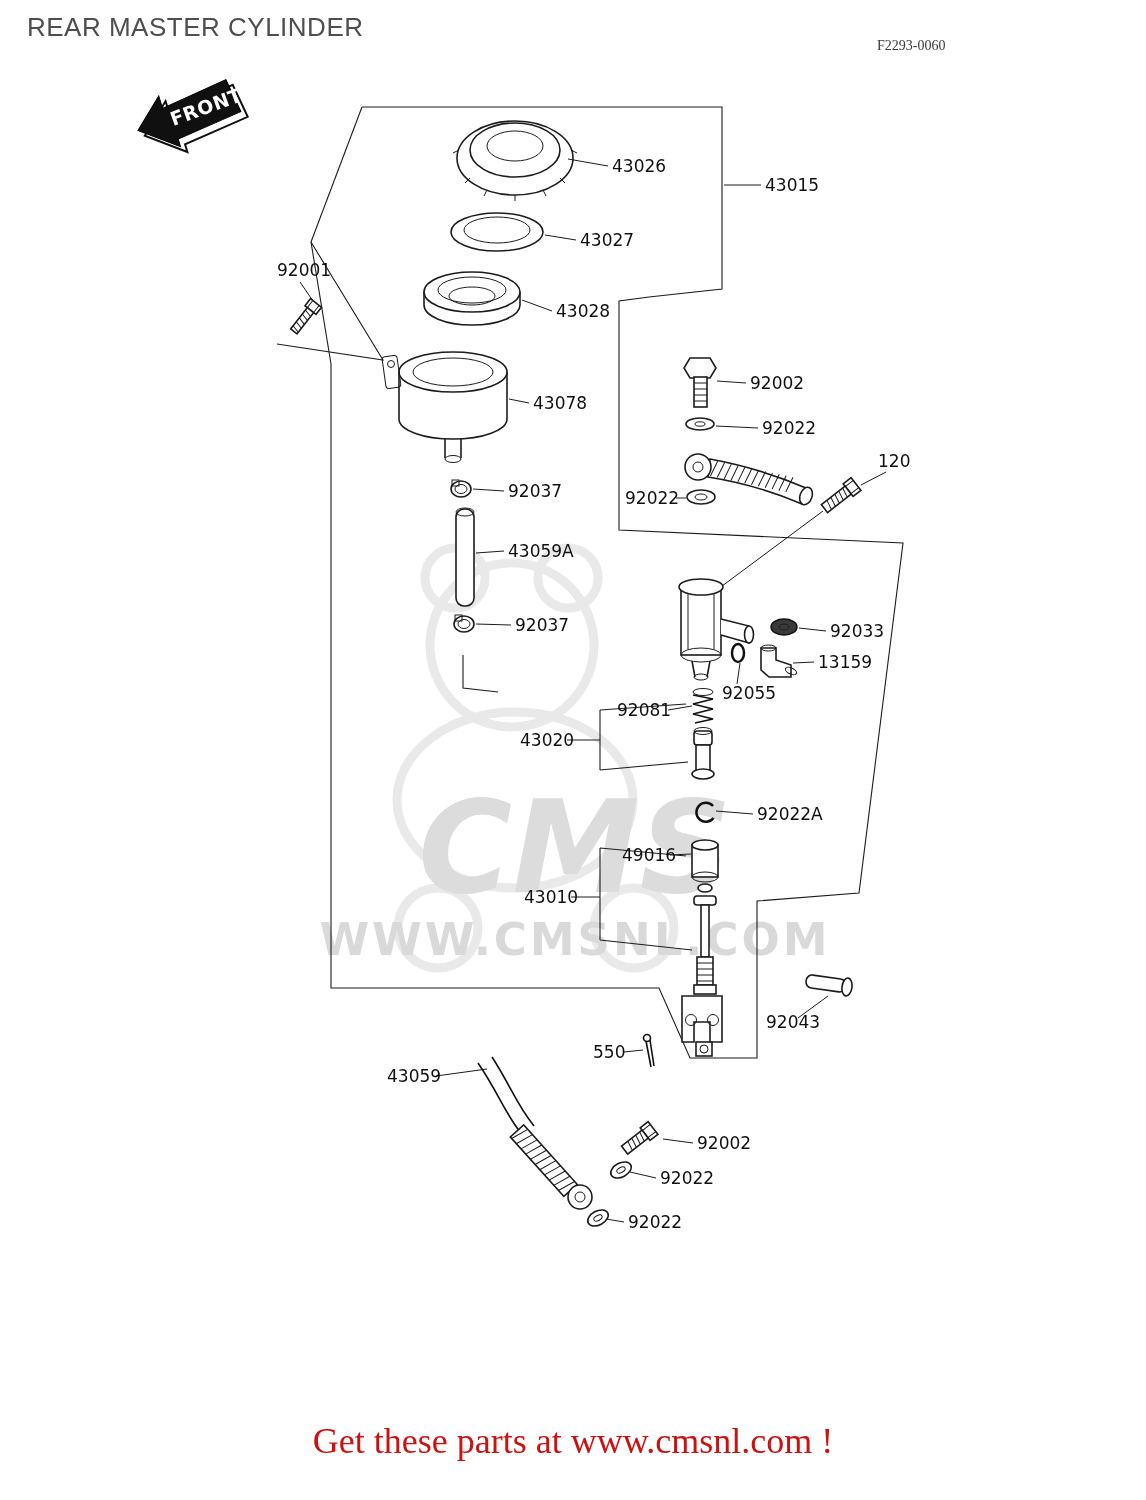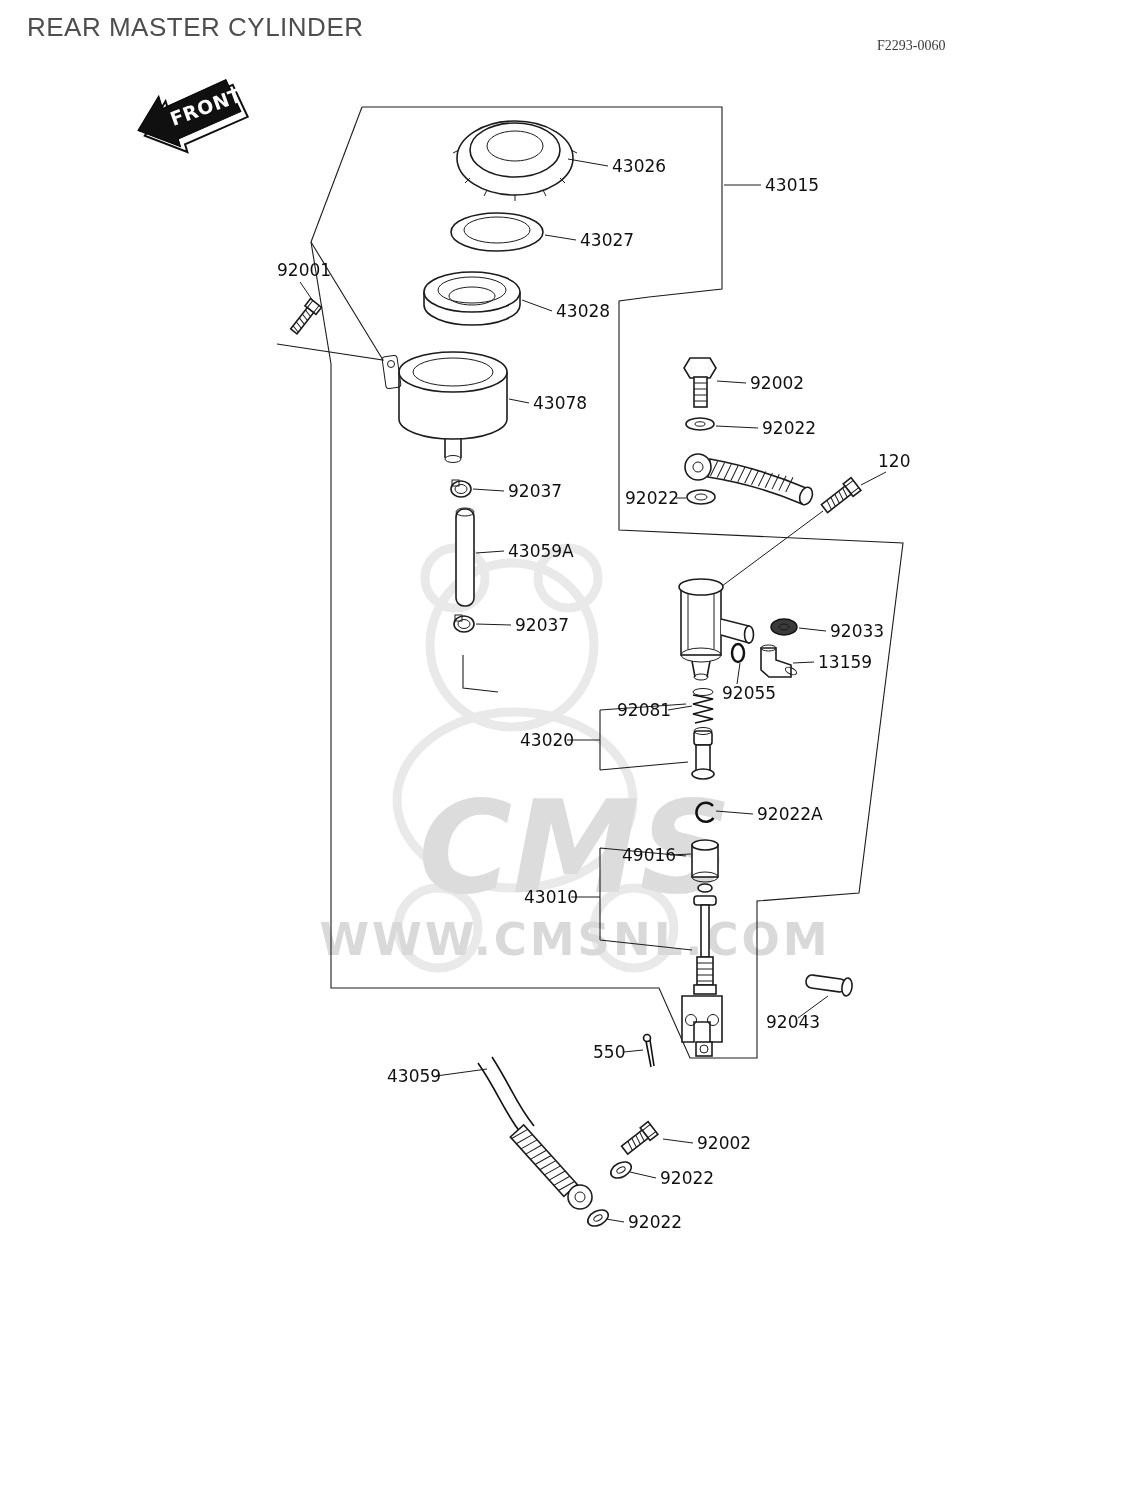--- a/index.html
+++ b/index.html
@@ -288,13 +288,14 @@
         <text x="628" y="1228" class="part-label">92022</text>
       </g>
 
     <g transform="translate(128,98) rotate(-17)">
       <polygon points="5,41 35,14 35,27 104,18 109,53 41,61 41,69" fill="#ffffff" stroke="#111" stroke-width="2"></polygon>
       <polygon points="0,34 30,7 30,20 99,11 104,46 36,54 36,62" fill="#101010" stroke="#000000"></polygon>
       <text x="35" y="40" class="front-text" transform="rotate(-3 35 40)">FRONT</text>
     </g>
   </svg>
 
+  <div class="footer-link">Get these parts at www.cmsnl.com !</div>
 </div>
 
 </body></html>

